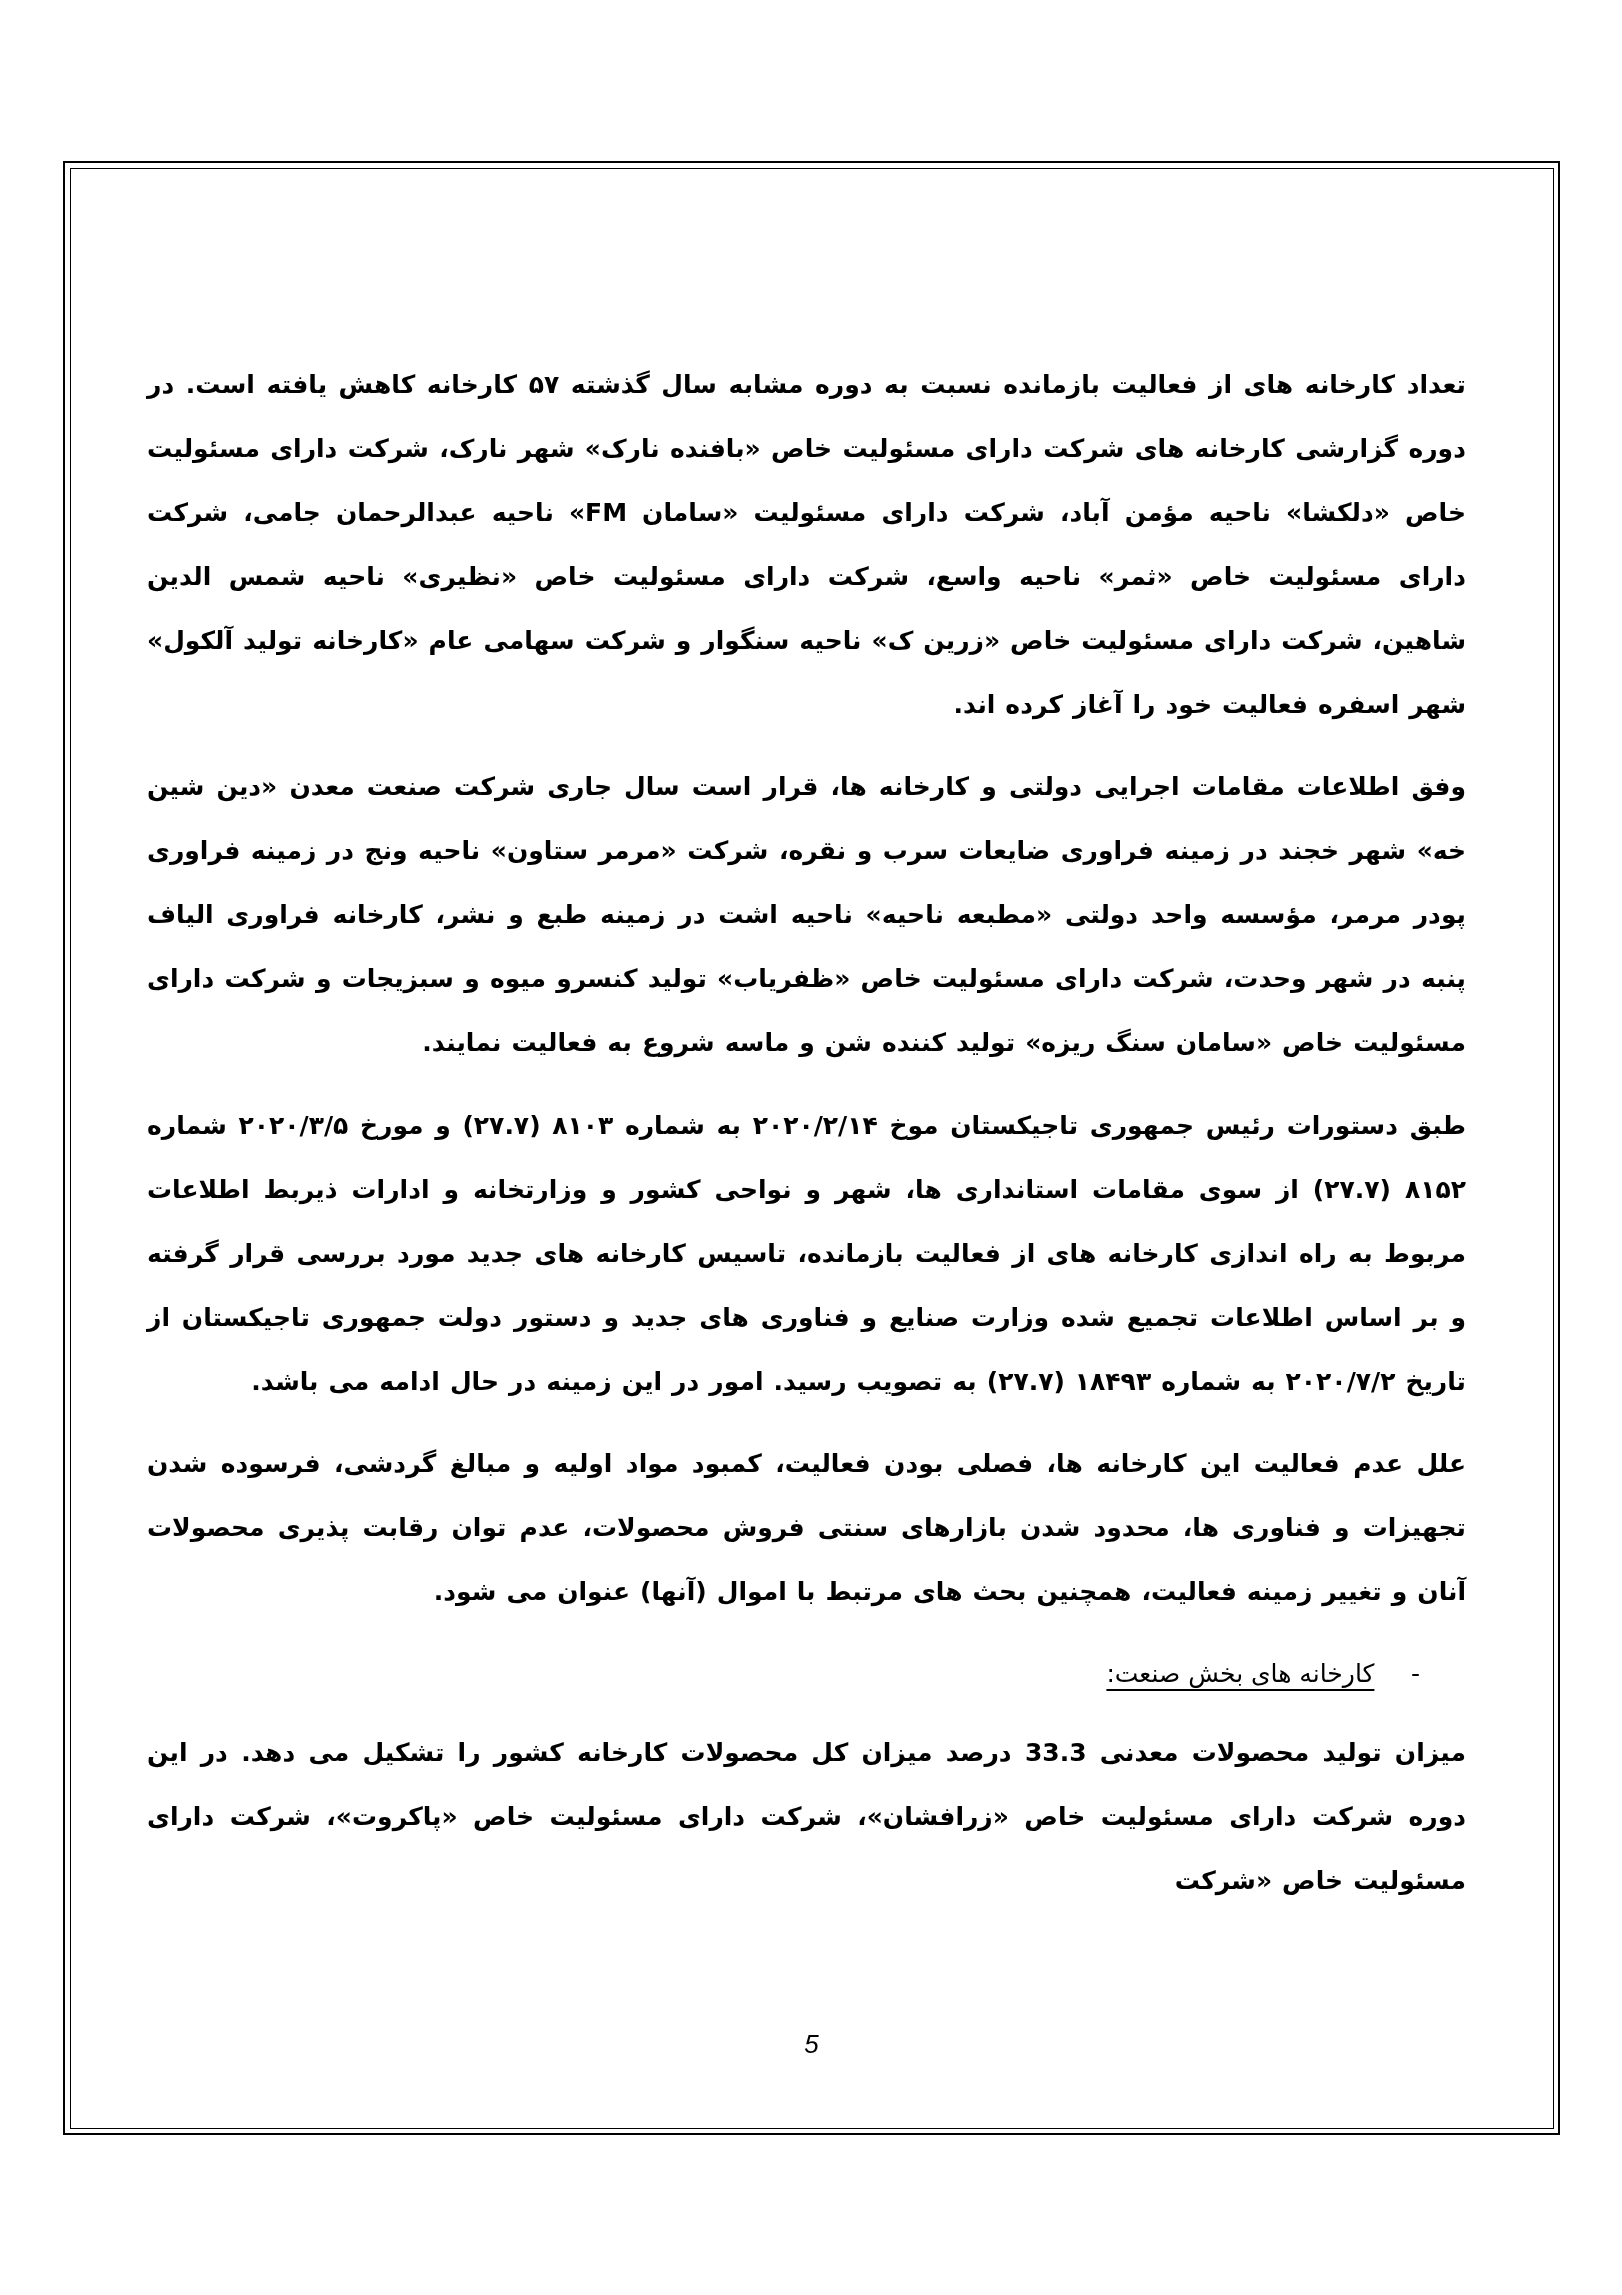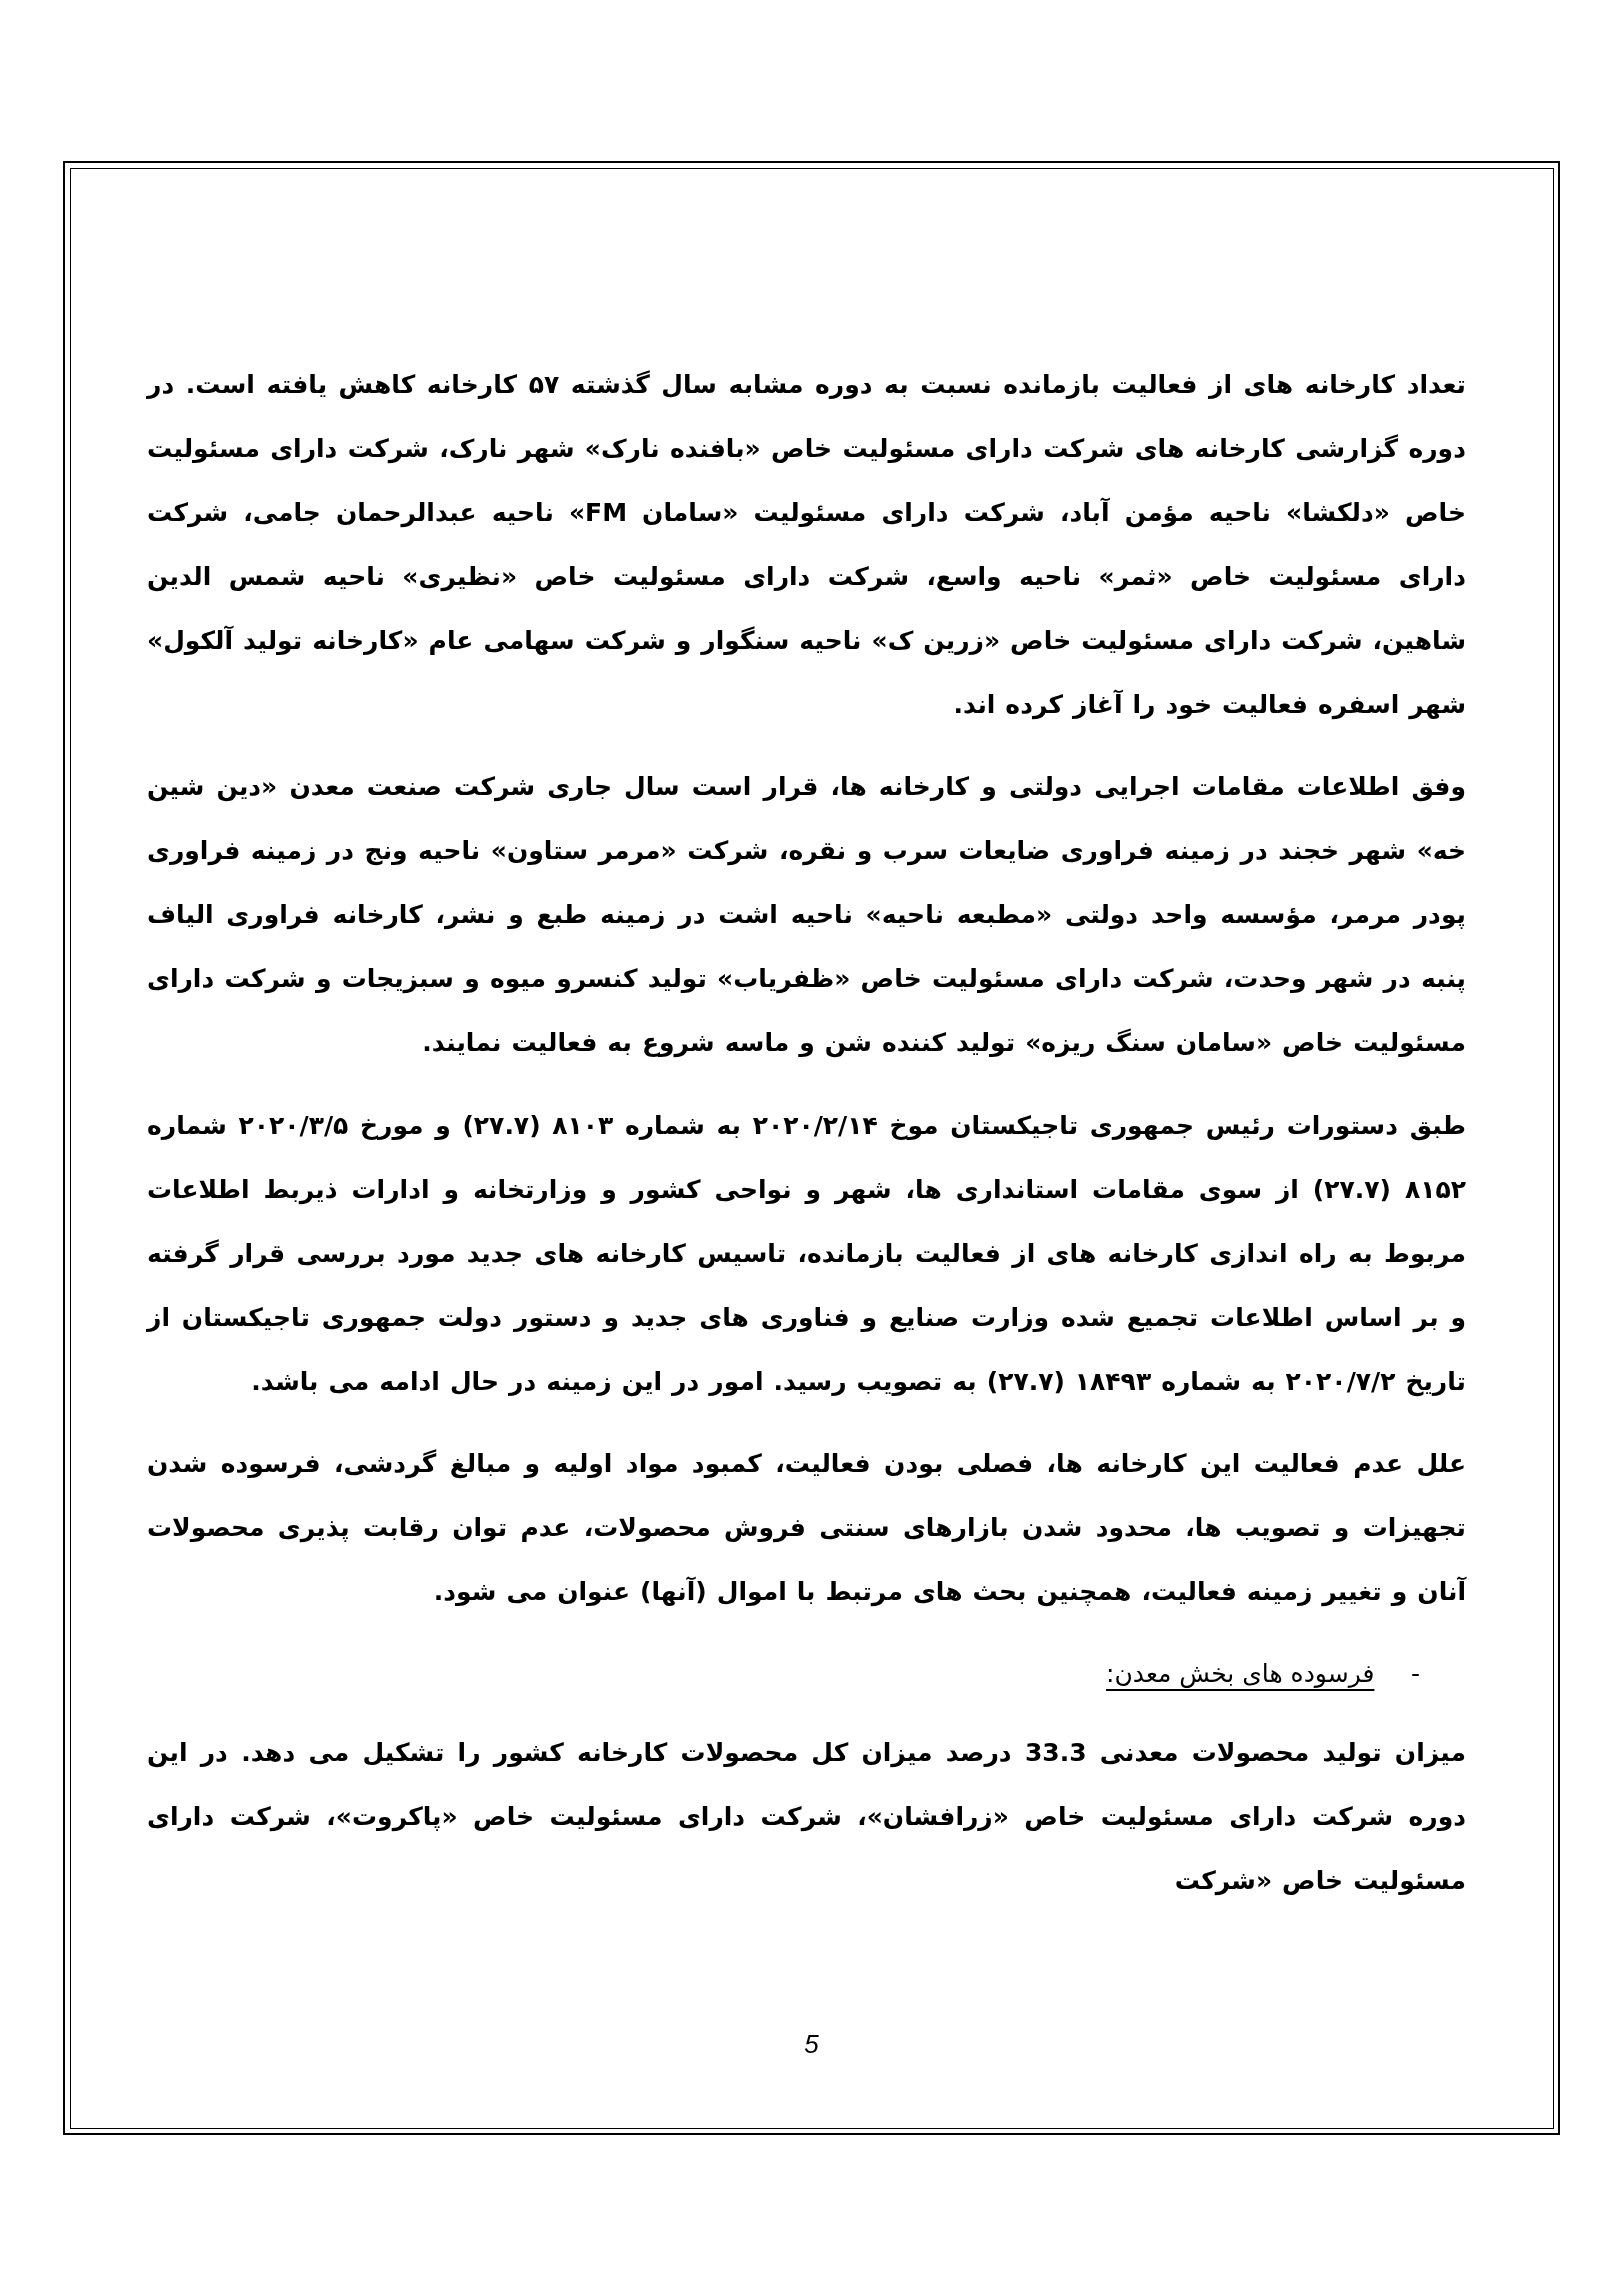--- a/index.html
+++ b/index.html
@@ -85,24 +85,24 @@
 </head>
 <body>
 
 <div class="frame-outer"></div>
 <div class="frame-inner"></div>
 
 <div class="content">
   <p class="para">تعداد کارخانه های از فعالیت بازمانده نسبت به دوره مشابه سال گذشته ۵۷ کارخانه کاهش یافته است. در دوره گزارشی کارخانه های شرکت دارای مسئولیت خاص «بافنده نارک» شهر نارک، شرکت دارای مسئولیت خاص «دلکشا» ناحیه مؤمن آباد، شرکت دارای مسئولیت «سامان FM» ناحیه عبدالرحمان جامی، شرکت دارای مسئولیت خاص «ثمر» ناحیه واسع، شرکت دارای مسئولیت خاص «نظیری» ناحیه شمس الدین شاهین، شرکت دارای مسئولیت خاص «زرین ک» ناحیه سنگوار و شرکت سهامی عام «کارخانه تولید آلکول» شهر اسفره فعالیت خود را آغاز کرده اند.</p>
   <p class="para">وفق اطلاعات مقامات اجرایی دولتی و کارخانه ها، قرار است سال جاری شرکت صنعت معدن «دین شین خه» شهر خجند در زمینه فراوری ضایعات سرب و نقره، شرکت «مرمر ستاون» ناحیه ونج در زمینه فراوری پودر مرمر، مؤسسه واحد دولتی «مطبعه ناحیه» ناحیه اشت در زمینه طبع و نشر، کارخانه فراوری الیاف پنبه در شهر وحدت، شرکت دارای مسئولیت خاص «ظفریاب» تولید کنسرو میوه و سبزیجات و شرکت دارای مسئولیت خاص «سامان سنگ ریزه» تولید کننده شن و ماسه شروع به فعالیت نمایند.</p>
   <p class="para">طبق دستورات رئیس جمهوری تاجیکستان موخ ۲۰۲۰/۲/۱۴ به شماره ۸۱۰۳ (۲۷.۷) و مورخ ۲۰۲۰/۳/۵ شماره ۸۱۵۲ (۲۷.۷) از سوی مقامات استانداری ها، شهر و نواحی کشور و وزارتخانه و ادارات ذیربط اطلاعات مربوط به راه اندازی کارخانه های از فعالیت بازمانده، تاسیس کارخانه های جدید مورد بررسی قرار گرفته و بر اساس اطلاعات تجمیع شده وزارت صنایع و فناوری های جدید و دستور دولت جمهوری تاجیکستان از تاریخ ۲۰۲۰/۷/۲ به شماره ۱۸۴۹۳ (۲۷.۷) به تصویب رسید. امور در این زمینه در حال ادامه می باشد.</p>
-  <p class="para">علل عدم فعالیت این کارخانه ها، فصلی بودن فعالیت، کمبود مواد اولیه و مبالغ گردشی، فرسوده شدن تجهیزات و تصویب ها، محدود شدن بازارهای سنتی فروش محصولات، عدم توان رقابت پذیری محصولات آنان و تغییر زمینه فعالیت، همچنین بحث های مرتبط با اموال (آنها) عنوان می شود.</p>
+  <p class="para">علل عدم فعالیت این کارخانه ها، فصلی بودن فعالیت، کمبود مواد اولیه و مبالغ گردشی، فرسوده شدن تجهیزات و فناوری ها، محدود شدن بازارهای سنتی فروش محصولات، عدم توان رقابت پذیری محصولات آنان و تغییر زمینه فعالیت، همچنین بحث های مرتبط با اموال (آنها) عنوان می شود.</p>
 
   <div class="heading-row">
     <span class="heading-dash">-</span>
-    <span class="heading-text">فرسوده های بخش معدن:</span>
+    <span class="heading-text">کارخانه های بخش صنعت:</span>
   </div>
 
   <p class="para">میزان تولید محصولات معدنی 33.3 درصد میزان کل محصولات کارخانه کشور را تشکیل می دهد. در این دوره شرکت دارای مسئولیت خاص «زرافشان»، شرکت دارای مسئولیت خاص «پاکروت»، شرکت دارای مسئولیت خاص «شرکت</p>
 </div>
 
 <div class="page-number">5</div>
 
 
 </body></html>

